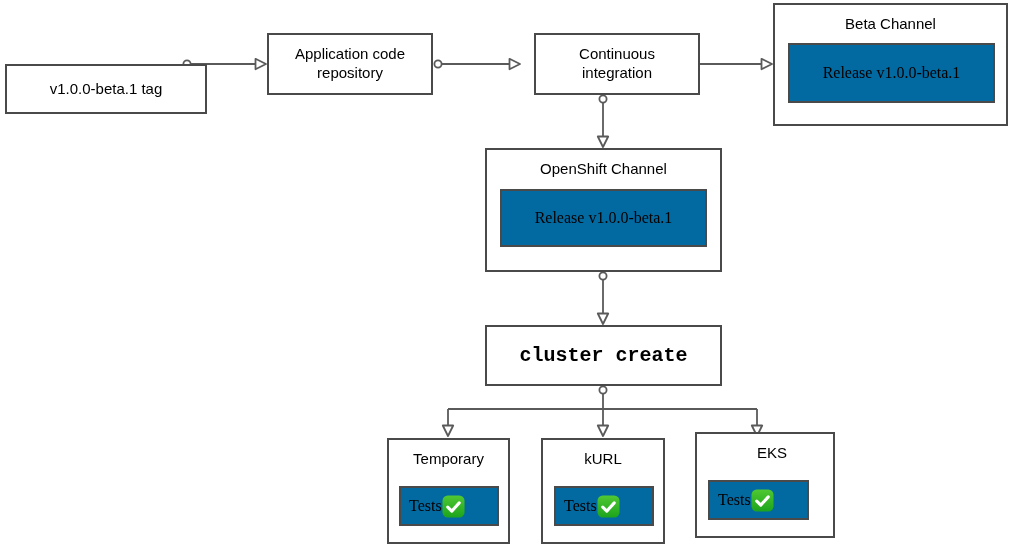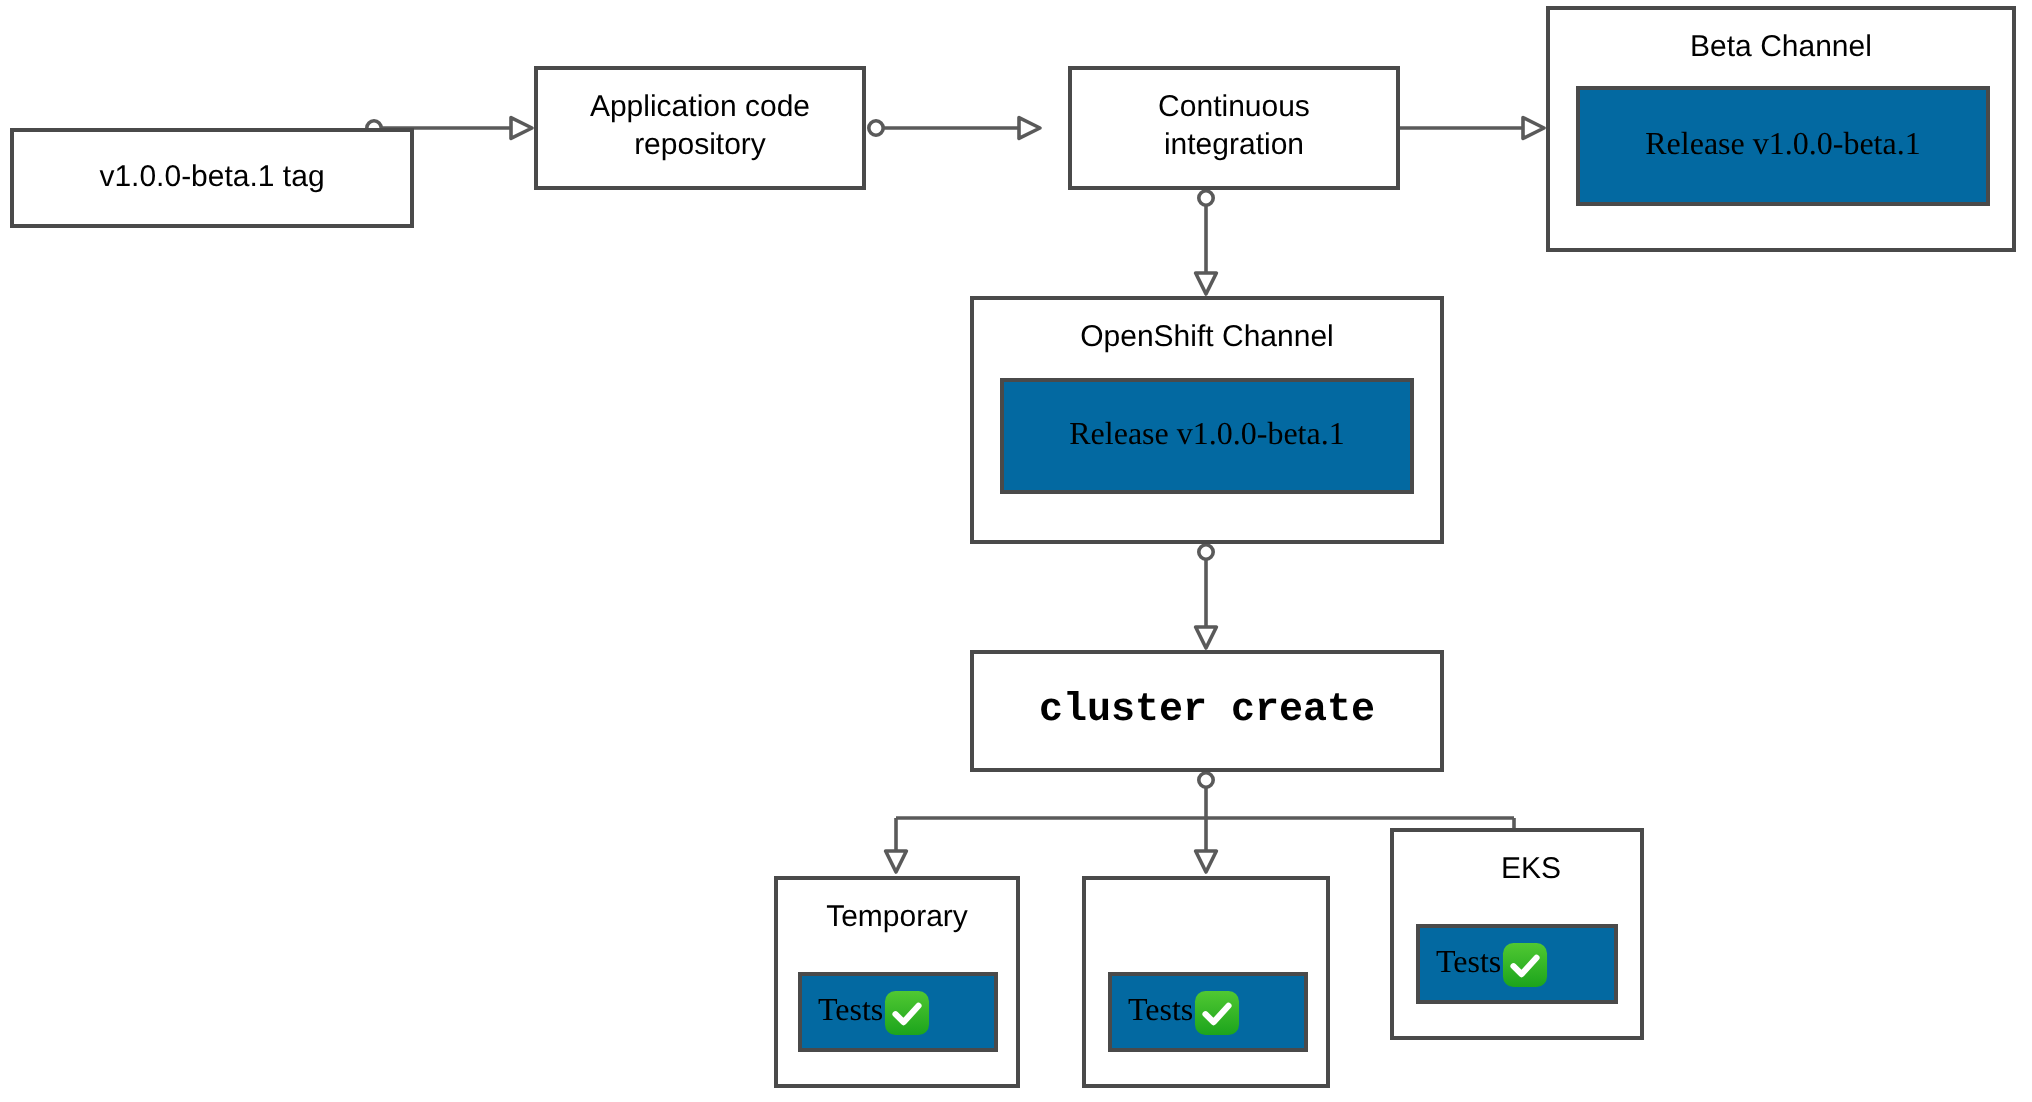--- a/index.html
+++ b/index.html
@@ -92,21 +92,21 @@
   #node-ci         { left: 521px; top: 33px;  width: 166px; height: 62px; margin-left: 13px; }
   #node-beta       { left: 773px; top: 3px;   width: 235px; height: 123px; }
   #node-beta .inner-box    { left: 13px; top: 38px; width: 207px; height: 60px; }
   #node-temp       { left: 485px; top: 148px; width: 237px; height: 124px; }
   #node-temp .inner-box    { left: 13px; top: 39px; width: 207px; height: 58px; }
   #node-cluster    { left: 485px; top: 325px; width: 237px; height: 61px; }
   #node-openshift  { left: 387px; top: 438px; width: 123px; height: 106px; }
   #node-openshift .inner-box { left: 10px;  top: 46px; width: 100px; height: 40px; }
   #node-kurl       { left: 541px; top: 438px; width: 124px; height: 106px; }
   #node-kurl .inner-box      { left: 11px;  top: 46px; width: 100px; height: 40px; }
-  #node-eks        { left: 695px; top: 414px; width: 127px; height: 106px; padding-left: 14px; }
+  #node-eks        { left: 695px; top: 432px; width: 140px; height: 106px; padding-left: 14px; }
   #node-eks .inner-box       { left: 11px;  top: 46px; width: 101px; height: 40px; }
 </style>
 </head>
 <body>
 
 <div class="canvas">
 
   <svg style="position:absolute;width:0;height:0" aria-hidden="true">
     <defs>
       <linearGradient id="checkgrad" x1="0" y1="0" x2="0" y2="1">
@@ -196,20 +196,21 @@
     <div class="inner-box tests-box">
       <span>Tests</span>
       <svg class="check-icon" width="23" height="23" viewBox="0 0 24 24">
         <rect x="0.5" y="0.5" width="23" height="23" rx="5.5" fill="url(#checkgrad)"></rect>
         <path d="M6 12.6 L10.2 16.8 L18 8.2" stroke="#ffffff" stroke-width="3.2" fill="none" stroke-linecap="round" stroke-linejoin="round"></path>
       </svg>
     </div>
   </div>
 
   <div class="node" id="node-kurl">
+    <div class="container-title">kURL</div>
     <div class="inner-box tests-box">
       <span>Tests</span>
       <svg class="check-icon" width="23" height="23" viewBox="0 0 24 24">
         <rect x="0.5" y="0.5" width="23" height="23" rx="5.5" fill="url(#checkgrad)"></rect>
         <path d="M6 12.6 L10.2 16.8 L18 8.2" stroke="#ffffff" stroke-width="3.2" fill="none" stroke-linecap="round" stroke-linejoin="round"></path>
       </svg>
     </div>
   </div>
 
   <div class="node" id="node-eks">

